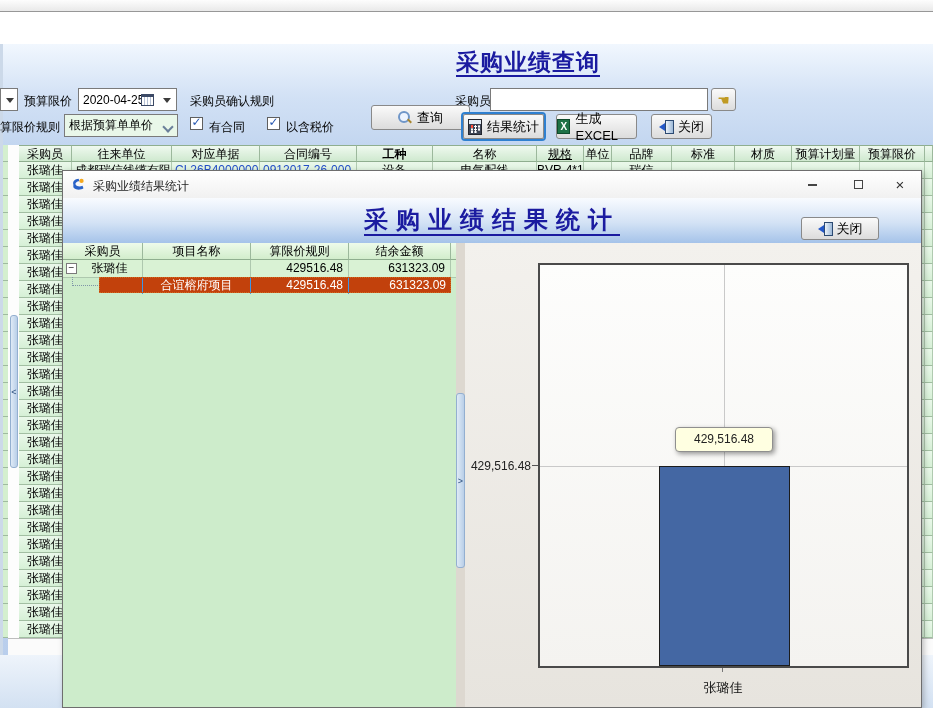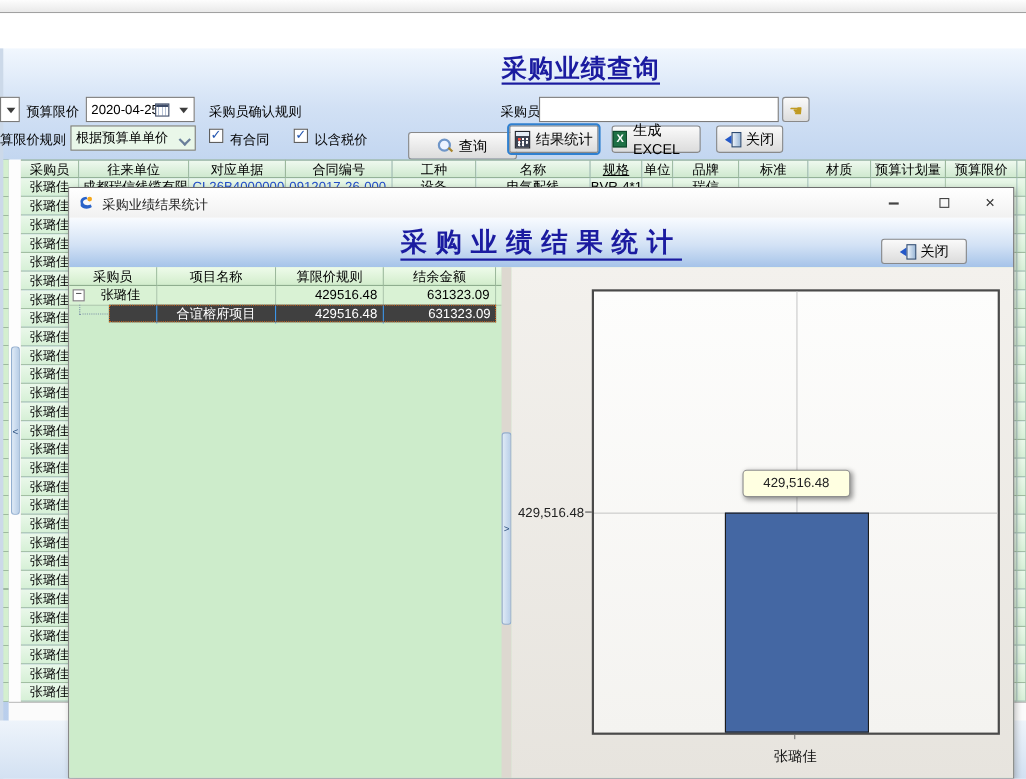--- a/index.html
+++ b/index.html
@@ -77,21 +77,21 @@
   .dlg-hdr-title span{border-bottom:2px solid #1b1ba0;padding-bottom:1px;}
   .dlg-body{left:0;top:72px;width:858px;height:464px;background:#cdeccb;}
   
   .dt-hd{display:flex;position:absolute;left:0;top:0;width:393px;height:17px;}
   .dt-hc{box-sizing:border-box;height:17px;line-height:16px;text-align:center;background:linear-gradient(#eefbea,#d2edcc);
     border-right:1px solid #9cb89c;border-bottom:1px solid #8fae8f;font-size:12px;overflow:hidden;}
   .dt-cell{box-sizing:border-box;height:17px;line-height:16px;border-right:1px solid #aec8ae;overflow:hidden;font-size:12px;}
   .num{text-align:right;padding-right:5px;}
   .expander{position:absolute;left:3px;top:3px;width:11px;height:11px;background:#fff;border:1px solid #7a7a7a;box-sizing:border-box;
     text-align:center;line-height:8px;font-size:10px;color:#222;}
-  .selrow{background:#404040;color:#fff;outline:1px dotted #d2691e;outline-offset:-1px;display:flex;}
+  .selrow{background:#c2410c;color:#fff;outline:1px dotted #d2691e;outline-offset:-1px;display:flex;}
   .treeline{position:absolute;border-left:1px dotted #7f95a8;border-bottom:1px dotted #7f95a8;}
   
   .chart-panel{left:402px;top:0;width:456px;height:464px;background:linear-gradient(#f3f1ed,#e7e4de);}
   .chart-box{position:absolute;left:73px;top:20px;width:371px;height:405px;border:2px solid #4a4a4a;box-sizing:border-box;
     background:linear-gradient(#fdfdfc,#f4f3f0);}
   .vgrid{position:absolute;left:184px;top:0;width:1px;height:401px;background:#c9c9c9;}
   .hgrid{position:absolute;left:0;top:201px;width:367px;height:1px;background:#c9c9c9;}
   .bar{position:absolute;left:119px;top:201px;width:131px;height:200px;background:#4467a3;border:1px solid #1c1c1c;box-sizing:border-box;}
   .tooltip{position:absolute;left:135px;top:162px;width:96px;height:23px;background:#ffffe1;border:1px solid #8f8f8f;border-radius:4px;
     box-shadow:2px 2px 5px rgba(0,0,0,.4);text-align:center;line-height:22px;font-size:12px;color:#222;}
@@ -137,21 +137,21 @@
   </div>
   <div class="chkbox" style="left:190px;top:117px;">
     <span>✓</span>
   </div>
   <div class="abs lbl" style="left:209px;top:119px;">有合同</div>
   <div class="chkbox" style="left:267px;top:117px;">
     <span>✓</span>
   </div>
   <div class="abs lbl" style="left:286px;top:119px;">以含税价</div>
 
-  <div class="abs btn" style="left:371px;top:120px;width:99px;height:25px;">
+  <div class="abs btn" style="left:371px;top:105px;width:99px;height:25px;">
     <span class="mag">
         <i class="lens"></i>
         <i class="tail"></i>
       </span>
     <span>查询</span>
   </div>
   <div class="abs focusring" style="left:461px;top:112px;width:85px;height:29px;">
     <div class="btn">
       <span class="calc"></span>
       <span>结果统计</span>
@@ -172,21 +172,21 @@
   <div class="abs gutter"></div>
   <div class="abs panelstrip"></div>
   <div class="abs vsplit" style="left:10px;top:315px;width:8px;height:153px;">
     <span>&lt;</span>
   </div>
   <div class="abs bgrow" id="bg-header" style="left:19px;top:145px;">
       <div class="bgcell hd" style="width: 53px;">采购员</div>
       <div class="bgcell hd" style="width: 100px;">往来单位</div>
       <div class="bgcell hd" style="width: 88px;">对应单据</div>
       <div class="bgcell hd" style="width: 97px;">合同编号</div>
-      <div class="bgcell hd" style="width: 76px;">工种</div>
+      <div class="bgcell hd" style="width: 76px; font-weight: bold;">工种</div>
       <div class="bgcell hd" style="width: 104px;">名称</div>
       <div class="bgcell hd" style="width: 47px; text-decoration: underline;">规格</div>
       <div class="bgcell hd" style="width: 28px;">单位</div>
       <div class="bgcell hd" style="width: 60px;">品牌</div>
       <div class="bgcell hd" style="width: 63px;">标准</div>
       <div class="bgcell hd" style="width: 57px;">材质</div>
       <div class="bgcell hd" style="width: 68px; text-align: center;">预算计划量</div>
       <div class="bgcell hd" style="width: 65px;">预算限价</div>
       <div class="bgcell hd" style="width: 8px;"></div>
     </div>

